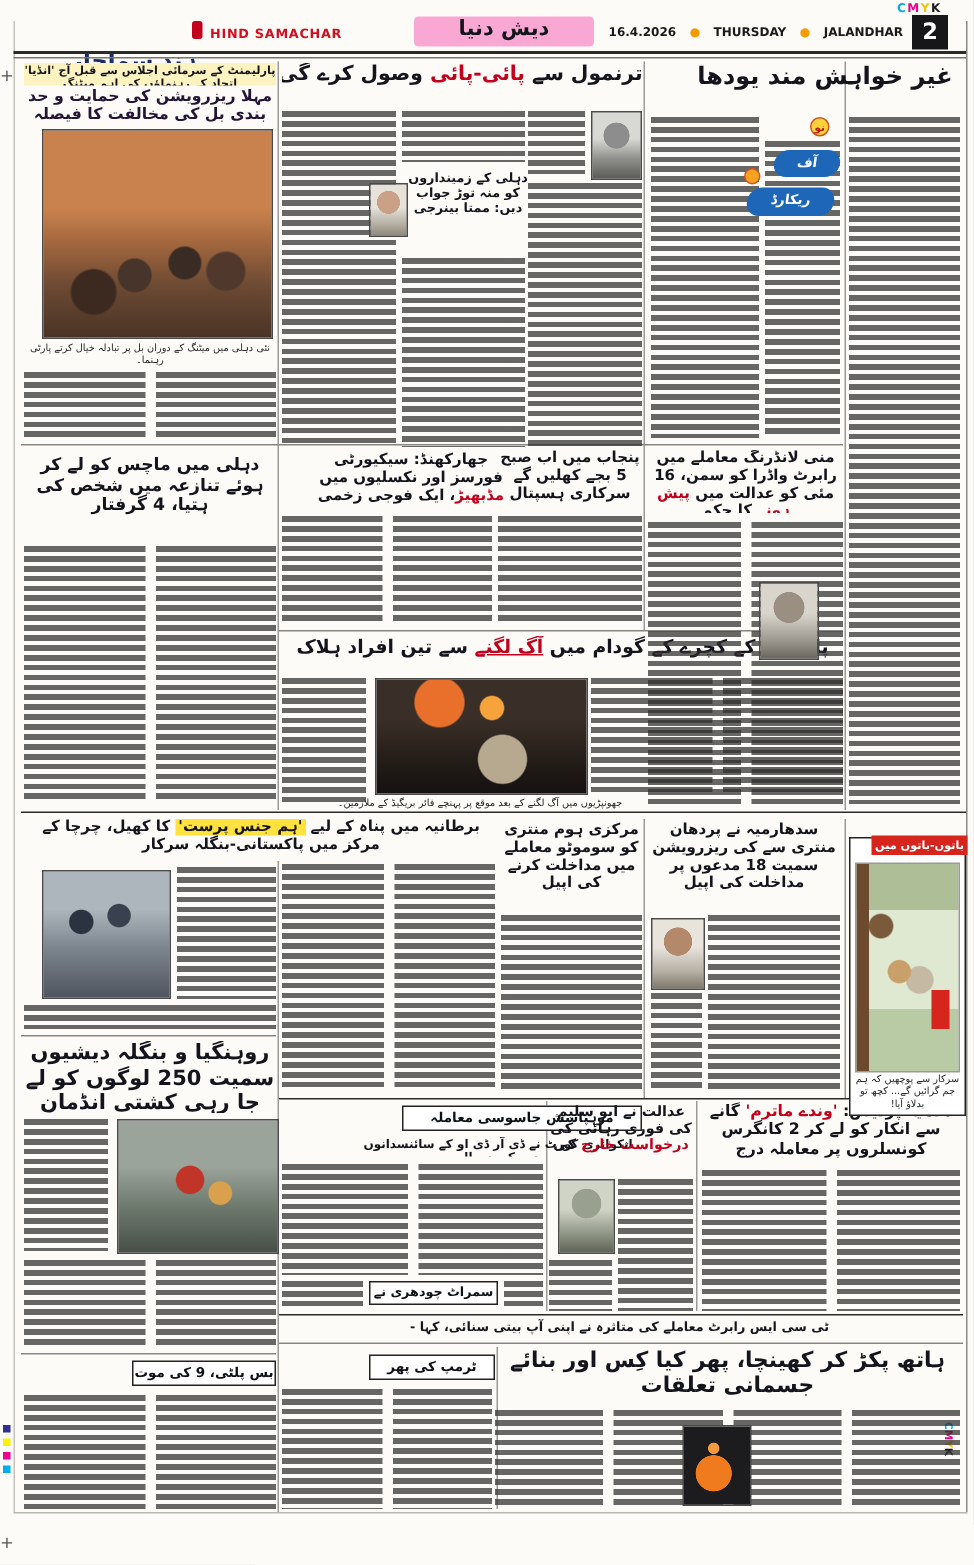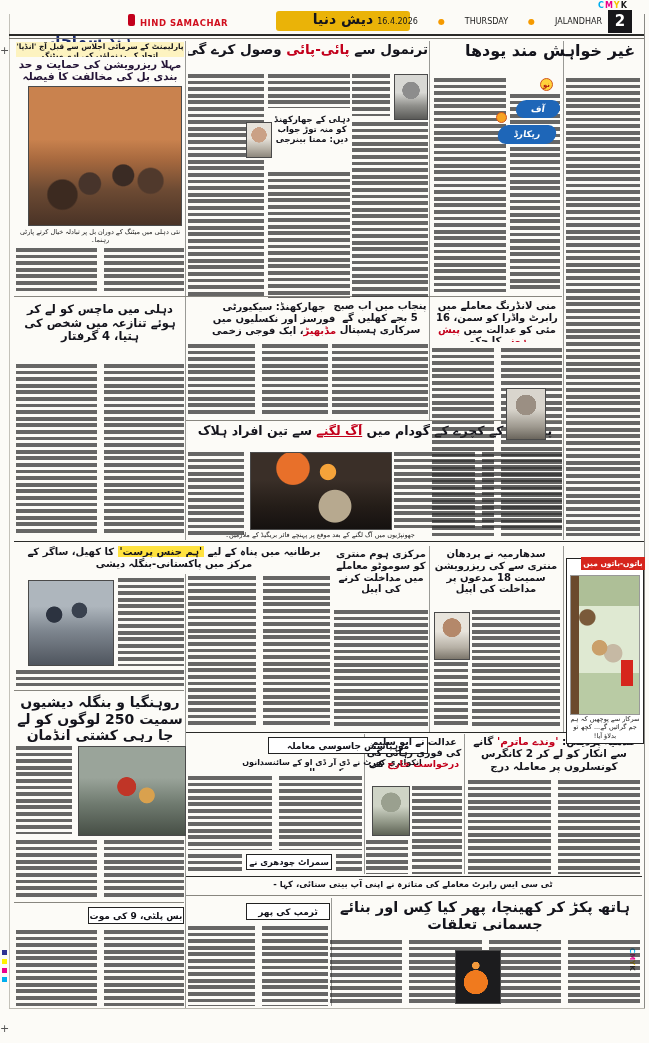--- a/index.html
+++ b/index.html
@@ -42,22 +42,22 @@
     <div style="width:5px;height:5px;background:#00aeef;"></div>
   </div>
 
   <div class="vr" style="left:9px;top:14px;height:994px;background:#c4c2ba;"></div>
   <div class="vr" style="left:644px;top:14px;height:994px;background:#8a8a85;"></div>
   <div class="hr" style="left:9px;top:1008px;width:636px;background:#b9b7af;"></div>
 
   <div class="a u" style="left:16px;top:11px;width:115px;height:22px;font-size:15px;font-weight:bold;color:#1b2a6b;text-align:right;margin-top:20px;">ہند سماچار</div>
   <div class="a" style="left:128px;top:14px;width:7px;height:12px;background:#c3001c;border-radius:2px;"></div>
   <div class="a" style="left:140px;top:18px;font-size:8.5px;font-weight:bold;color:#d10f1e;letter-spacing:.5px;">HIND SAMACHAR</div>
-  <div class="a u hl" style="left:276px;top:11px;width:134px;height:20px;font-size:14px;background:#eab308;border-radius:3px;">دیش دنیا</div>
-  <div class="a" style="left:440px;top:17px;width:162px;display:flex;justify-content:flex-end;align-items:center;gap:20px;font-size:8px;font-weight:normal;color:#1a1a1a;">
+  <div class="a u hl" style="left:276px;top:11px;width:120px;height:20px;font-size:14px;background:#f9a8d4;border-radius:3px;">دیش دنیا</div>
+  <div class="a" style="left:440px;top:17px;width:162px;display:flex;justify-content:flex-end;align-items:center;gap:9px;font-size:8px;font-weight:bold;color:#1a1a1a;">
     <span>16.4.2026</span>
     <span style="color:#f59a00;">●</span>
     <span>THURSDAY</span>
     <span style="color:#f59a00;">●</span>
     <span>JALANDHAR</span>
   </div>
   <div class="a" style="left:608px;top:10px;width:24px;height:23px;background:#17171a;color:#fff;font-size:15px;font-weight:bold;text-align:center;line-height:23px;">2</div>
   <div class="hr" style="left:9px;top:34px;width:635px;height:2px;"></div>
   <div class="hr" style="left:9px;top:38px;width:635px;background:#77756e;"></div>
 
@@ -94,21 +94,21 @@
     <div class="sim"></div>
   </div>
 
   <div class="a u hl" style="left:18px;top:303px;width:164px;height:56px;font-size:11.5px;">دہلی میں ماچس کو لے کر ہوئے تنازعہ میں شخص کی ہتیا، 4 گرفتار</div>
   <div class="a cols" style="left:16px;top:364px;width:168px;height:170px;">
     <div class="sim"></div>
     <div class="sim"></div>
   </div>
 
   <div class="a u hl" style="left:16px;top:546px;width:316px;height:26px;font-size:10px;">
-    <span>برطانیہ میں پناہ کے لیے </span><span class="ylw">'ہم جنس پرست'</span><span> کا کھیل، ساگر کے مرکز میں پاکستانی-بنگلہ دیشی</span>
+    <span>برطانیہ میں پناہ کے لیے </span><span class="ylw">'ہم جنس پرست'</span><span> کا کھیل، چرچا کے مرکز میں پاکستانی-بنگلہ سرکار</span>
   </div>
   <div class="photo" style="left:28px;top:580px;width:84px;height:84px;background:
      radial-gradient(circle at 30% 40%,#2c3340 0 10%,transparent 11%),
      radial-gradient(circle at 60% 35%,#39414e 0 10%,transparent 11%),
      linear-gradient(180deg,#aeb6bd 0 30%,#7d858e 60%,#4f555e 100%);"></div>
   <div class="a sim" style="left:118px;top:578px;width:66px;height:88px;"></div>
   <div class="a sim" style="left:16px;top:670px;width:168px;height:16px;"></div>
 
   <div class="a u hl" style="left:16px;top:694px;width:168px;height:48px;font-size:14px;">
     <span>روہنگیا و بنگلہ دیشیوں سمیت 250 لوگوں کو لے جا رہی کشتی انڈمان </span><span class="accent">ساگر میں ڈوبی</span>
@@ -132,21 +132,21 @@
   <div class="a u hl" style="left:188px;top:42px;width:240px;height:28px;font-size:13.5px;white-space:nowrap;">
     <span>ترنمول سے </span><span class="accent">پائی-پائی</span><span> وصول کرے گی بھاجپا: شاہ</span>
   </div>
   <div class="photo" style="left:394px;top:74px;width:32px;height:44px;background:
      radial-gradient(circle at 50% 35%,#8d8d8d 0 26%,transparent 27%),
      linear-gradient(180deg,#d8d8d4 0 40%,#8f8f8b 70%,#5a5a57 100%);"></div>
   <div class="a sim" style="left:352px;top:74px;width:38px;height:42px;"></div>
   <div class="a sim" style="left:352px;top:122px;width:76px;height:176px;"></div>
   <div class="a sim" style="left:188px;top:74px;width:76px;height:224px;"></div>
   <div class="a sim" style="left:268px;top:74px;width:82px;height:34px;"></div>
-  <div class="a u hl" style="left:272px;top:114px;width:80px;height:52px;font-size:8.5px;">دہلی کے جھارکھنڈ کو منہ توڑ جواب دیں: ممتا بینرجی</div>
+  <div class="a u hl" style="left:272px;top:114px;width:80px;height:52px;font-size:8.5px;">دہلی کے زمینداروں کو منہ توڑ جواب دیں: ممتا بینرجی</div>
   <div class="photo" style="left:246px;top:122px;width:24px;height:34px;background:
      radial-gradient(circle at 50% 35%,#caa186 0 30%,transparent 31%),
      linear-gradient(180deg,#e6e2da 0 45%,#b9b3a8 75%,#8d877c 100%);"></div>
   <div class="a sim" style="left:268px;top:172px;width:82px;height:126px;"></div>
 
   <div class="a u hl" style="left:188px;top:301px;width:140px;height:38px;font-size:10px;margin-left:16px;">
     <span>جھارکھنڈ: سیکیورٹی فورسز اور نکسلیوں میں </span><span class="accent">مڈبھیڑ</span><span>، ایک فوجی زخمی</span>
   </div>
   <div class="a cols" style="left:188px;top:344px;width:140px;height:72px;">
     <div class="sim"></div>

